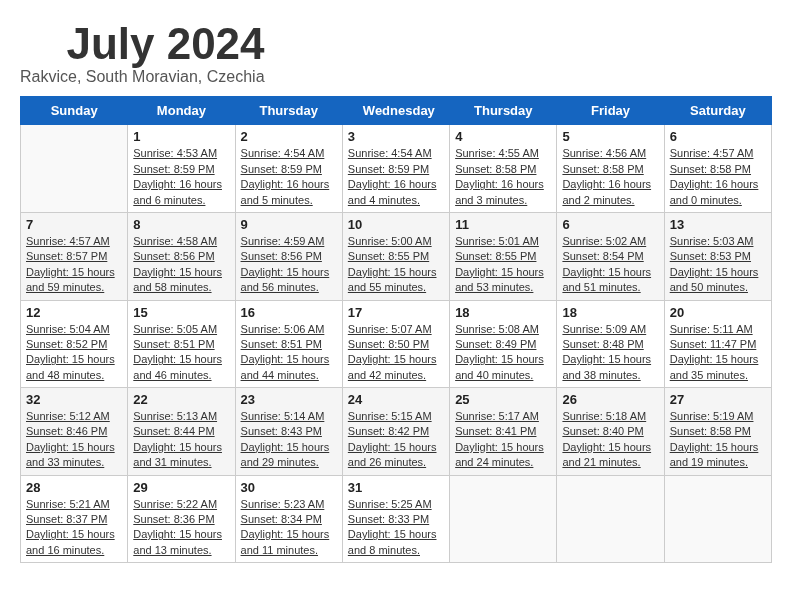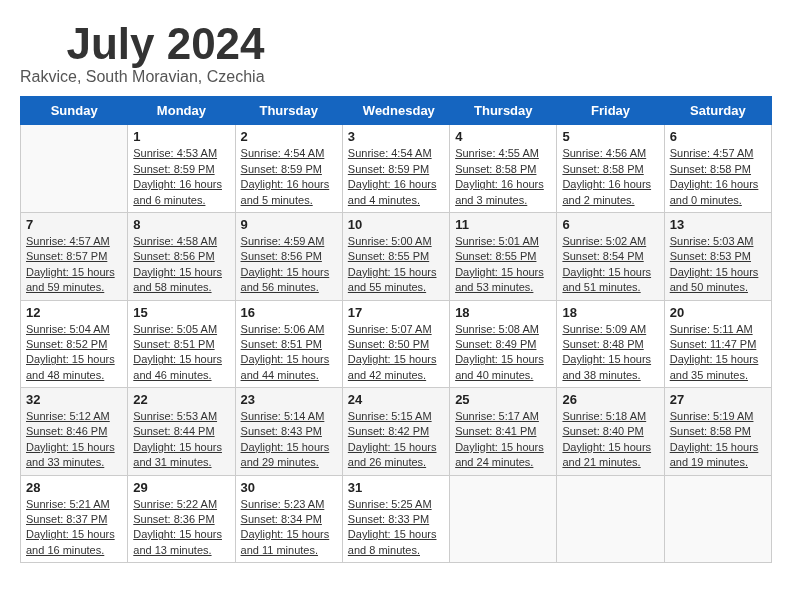--- a/index.html
+++ b/index.html
@@ -265,21 +265,21 @@
       <tr>
         <td>
           <div class="day-number">32</div>
           <div class="day-info" style="white-space: pre-line;">Sunrise: 5:12 AM
 Sunset: 8:46 PM
 Daylight: 15 hours
 and 33 minutes.</div>
         </td>
         <td>
           <div class="day-number">22</div>
-          <div class="day-info" style="white-space: pre-line;">Sunrise: 5:53 AM
+          <div class="day-info" style="white-space: pre-line;">Sunrise: 5:13 AM
 Sunset: 8:44 PM
 Daylight: 15 hours
 and 31 minutes.</div>
         </td>
         <td>
           <div class="day-number">23</div>
           <div class="day-info" style="white-space: pre-line;">Sunrise: 5:14 AM
 Sunset: 8:43 PM
 Daylight: 15 hours
 and 29 minutes.</div>

